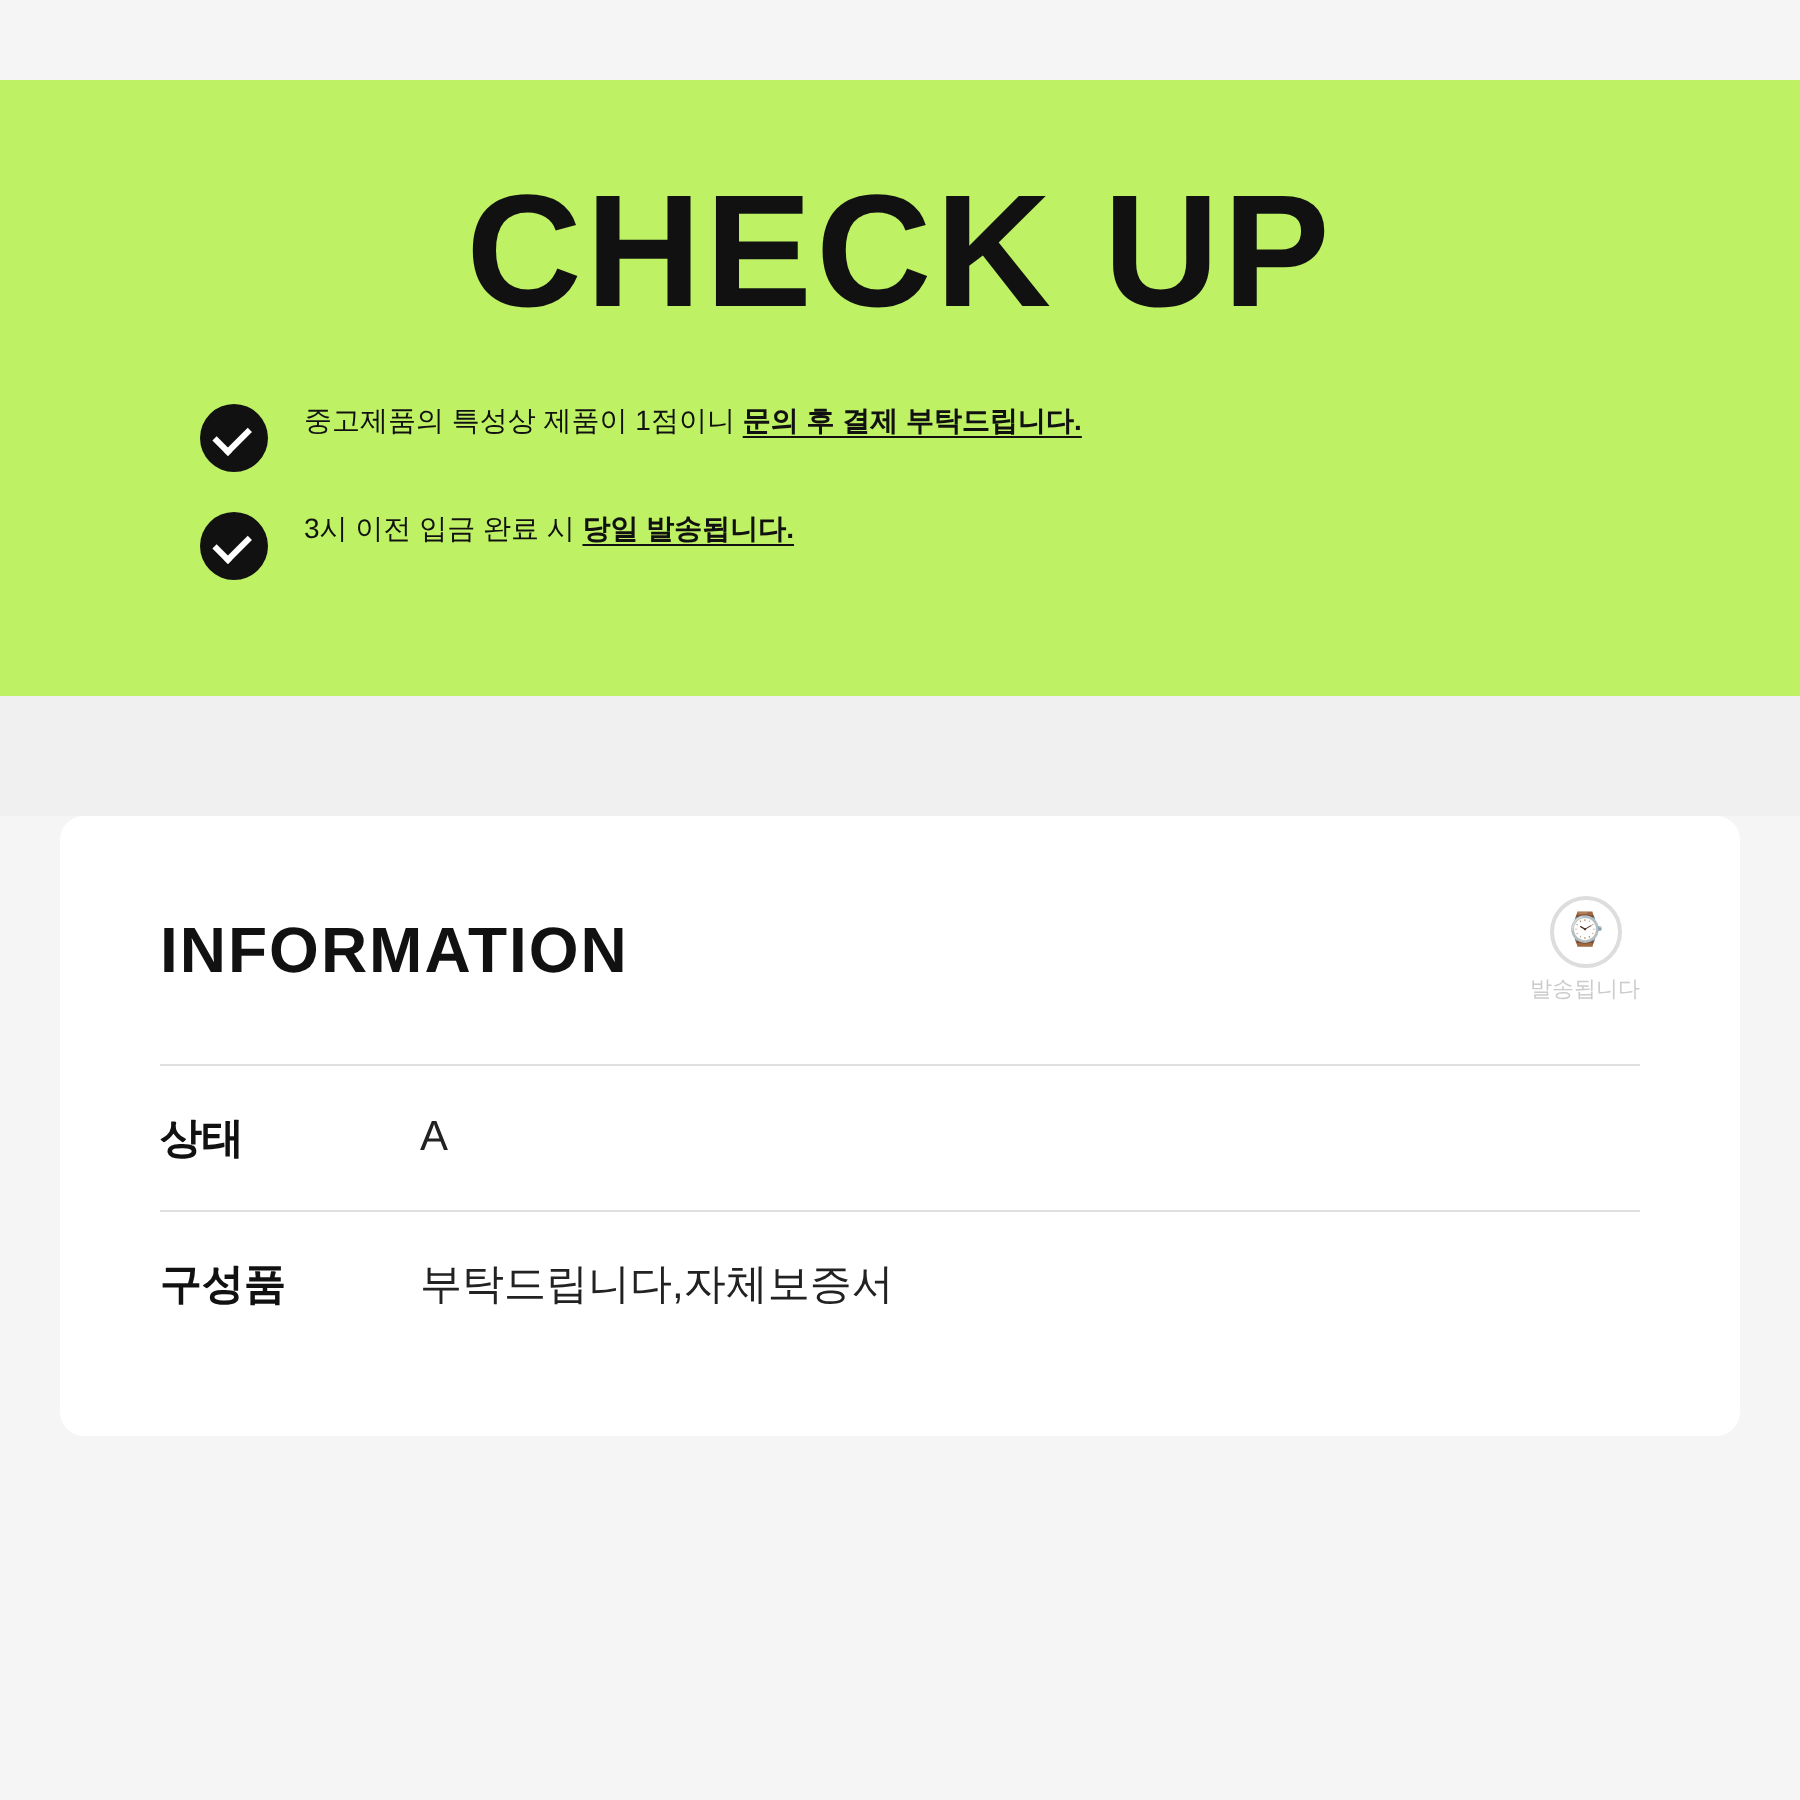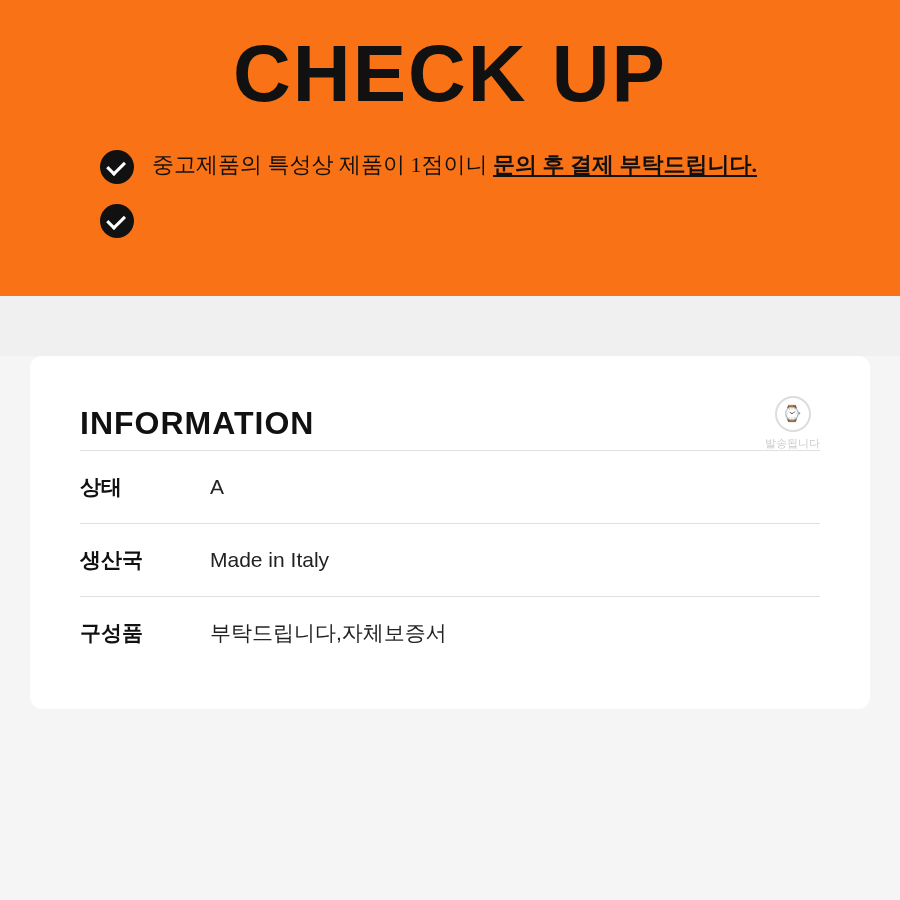--- a/index.html
+++ b/index.html
@@ -10,23 +10,24 @@
 
     body {
       width: 900px;
       min-height: 900px;
       background: #f5f5f5;
       font-family: 'Apple SD Gothic Neo', 'Malgun Gothic', sans-serif;
       color: #111;
     }
 
     .header-section {
-      background: #f97316;
-      padding: 30px 40px 40px;
+      background: #bef264;
+      padding: 42px 40px 40px;
       text-align: center;
+      margin-top: 40px;
     }
 
     .main-title {
       font-size: 80px;
       font-weight: 900;
       letter-spacing: 2px;
       color: #111;
       line-height: 1.1;
       margin-bottom: 30px;
       font-family: Arial Black, Arial, sans-serif;
@@ -57,24 +58,23 @@
       content: '';
       display: block;
       width: 14px;
       height: 8px;
       border-left: 3px solid white;
       border-bottom: 3px solid white;
       transform: rotate(-45deg) translateY(-2px);
     }
 
     .check-text {
-      font-size: 22px;
+      font-size: 14px;
       line-height: 1.5;
       color: #111;
-      font-family: Liberation Serif, serif;
     }
 
     .check-text strong {
       font-weight: 900;
       text-decoration: underline;
       text-underline-offset: 3px;
     }
 
     .spacer {
       background: #f0f0f0;
@@ -86,20 +86,21 @@
       margin: 0 30px 30px;
       border-radius: 12px;
       padding: 40px 50px;
       position: relative;
     }
 
     .info-header {
       display: flex;
       justify-content: space-between;
       align-items: center;
+      margin-bottom: 30px;
     }
 
     .info-title {
       font-size: 32px;
       font-weight: 900;
       letter-spacing: 1px;
       font-family: Arial Black, Arial, sans-serif;
     }
 
     .watermark {
@@ -160,20 +161,23 @@
 
   <div class="check-item">
     <div class="check-icon"></div>
     <span class="check-text">
       중고제품의 특성상 제품이 1점이니 <strong>문의 후 결제 부탁드립니다.</strong>
     </span>
   </div>
 
   <div class="check-item">
     <div class="check-icon"></div>
+    <span class="check-text">
+      3시 이전 입금 완료 시 <strong>당일 발송됩니다.</strong>
+    </span>
   </div>
 </div>
 
 <div class="spacer"></div>
 
 <div class="info-section">
   <div class="info-header">
     <div class="info-title">INFORMATION</div>
     <div class="watermark">
       <div class="watermark-icon">⌚</div>
@@ -181,22 +185,18 @@
     </div>
   </div>
 
   <table class="info-table">
     <tbody>
     <tr class="info-row">
           <td class="info-label">상태</td>
           <td class="info-value">A</td>
         </tr>
         <tr class="info-row">
-          <td class="info-label">생산국</td>
-          <td class="info-value">Made in Italy</td>
-        </tr>
-        <tr class="info-row">
           <td class="info-label">구성품</td>
           <td class="info-value">부탁드립니다,자체보증서</td>
         </tr>
       </tbody>
   </table>
 </div>
 
 </body></html>

